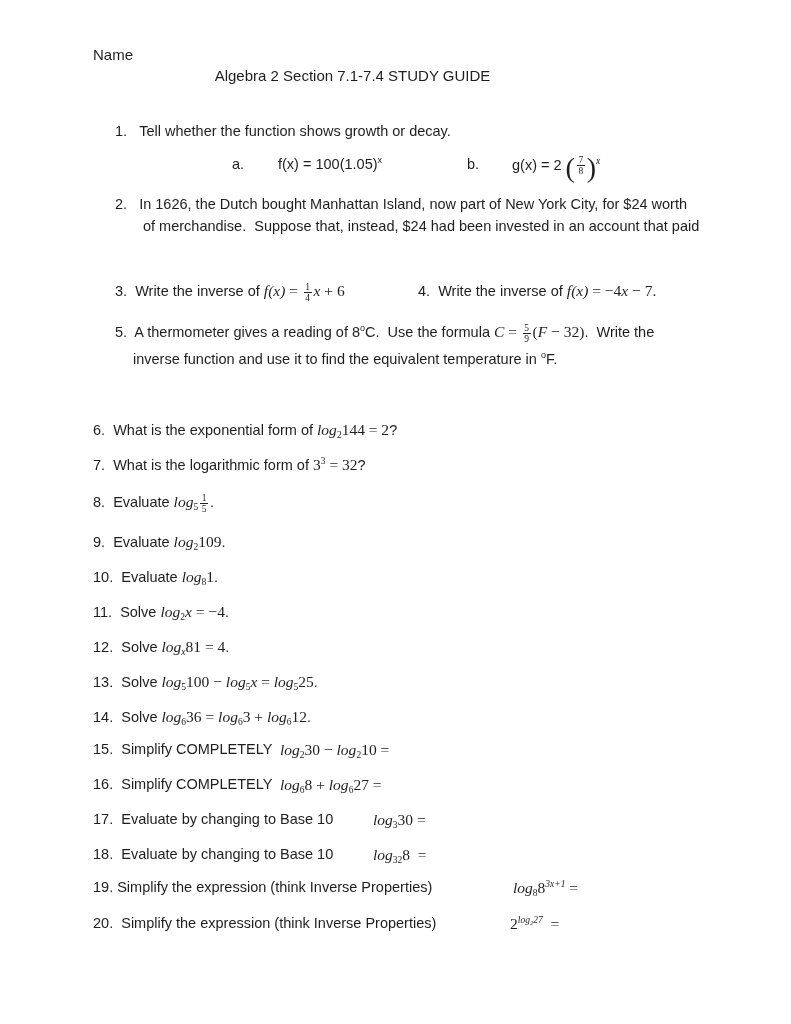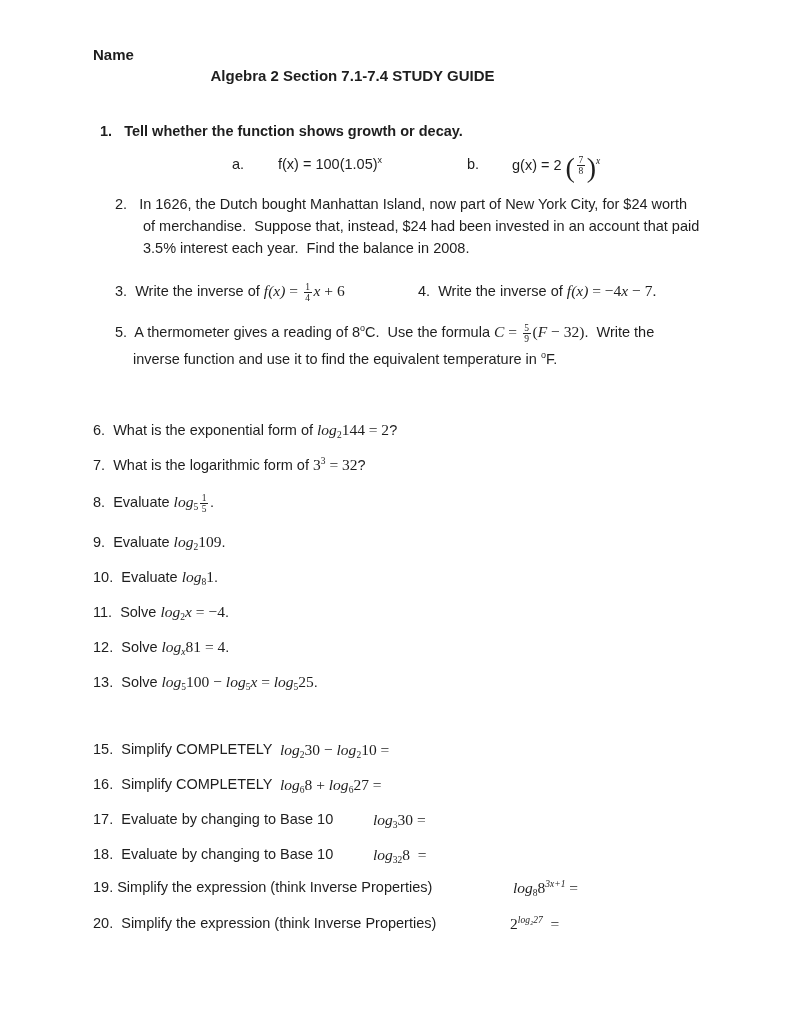--- a/index.html
+++ b/index.html
@@ -11,21 +11,21 @@
     color:#1e1e1e;
     font-family:"Liberation Sans","DejaVu Sans",sans-serif;
     font-size:14.5px;
     overflow:hidden;
   }
   .line{
     position:absolute;
     white-space:nowrap;
     line-height:19px;
   }
-  .bold{font-weight:bold;font-size:15px;}
+  .bold{font-weight:normal;font-size:15px;}
   .title-line{left:0;width:705px;text-align:center;}
   
   .sg-txt{font-family:"Liberation Sans","DejaVu Sans",sans-serif;}
   .sg-m,.sg-mn{font-family:"Liberation Serif","DejaVu Serif",serif;font-size:15.5px;}
   .sg-m{font-style:italic;}
   sub.sg-sub{font-family:"Liberation Serif","DejaVu Serif",serif;font-size:9.5px;vertical-align:-3px;line-height:0;}
   sub.sg-sub.sg-it{font-style:italic;}
   sup.sg-sup{font-family:"Liberation Serif","DejaVu Serif",serif;font-size:9.5px;vertical-align:super;line-height:0;}
   sup.sg-sup.sg-it{font-style:italic;}
   sup.sg-tsup{font-family:"Liberation Sans","DejaVu Sans",sans-serif;font-size:9px;vertical-align:super;line-height:0;}
@@ -50,47 +50,47 @@
   .tail{position:absolute;top:0;}
 </style>
 </head>
 <body>
 
 <div class="page">
 
   <div class="line bold" style="left:93px;top:45px;">Name</div>
   <div class="line bold title-line" style="top:66px;">Algebra 2 Section 7.1-7.4 STUDY GUIDE</div>
 
-  <div class="line" style="left:100px;top:122px;font-weight:bold;"><span class="sg-txt">1.&nbsp;&nbsp;&nbsp;Tell whether the function shows growth or decay.</span></div>
+  <div class="line" style="left:115px;top:122px;"><span class="sg-txt">1.&nbsp;&nbsp;&nbsp;Tell whether the function shows growth or decay.</span></div>
 
   <div class="line" style="left:232px;top:155px;"><span class="sg-txt">a.</span></div>
   <div class="line" style="left:278px;top:155px;"><span class="sg-txt">f(x) = 100(1.05)</span><sup class="sg-tsup">x</sup></div>
   <div class="line" style="left:467px;top:155px;"><span class="sg-txt">b.</span></div>
   <div class="line" style="left:512px;top:155px;"><span class="sg-txt">g(x) = 2 </span><span class="sg-bigp">(</span><span class="sg-frac"><span class="fn">7</span><span class="fd">8</span></span><span class="sg-bigp">)</span><sup class="sg-sup sg-it">x</sup></div>
 
   <div class="line" style="left:115px;top:195px;"><span class="sg-txt">2.&nbsp;&nbsp;&nbsp;In 1626, the Dutch bought Manhattan Island, now part of New York City, for $24 worth</span></div>
   <div class="line" style="left:143px;top:217px;"><span class="sg-txt">of merchandise.&nbsp; Suppose that, instead, $24 had been invested in an account that paid</span></div>
-  <div class="line" style="left:143px;top:239px;"><span class="sg-txt">3.5% interest each year.&nbsp; Find the balance in 2008.</span></div>
 
   <div class="line" style="left:115px;top:281px;">
     <span><span class="sg-txt">3.&nbsp; Write the inverse of </span><span class="sg-m">f(x)</span><span class="sg-mn"> = </span><span class="sg-frac"><span class="fn">1</span><span class="fd">4</span></span><span class="sg-m">x</span><span class="sg-mn"> + 6</span></span>
     <span class="tail" style="left:303px;"><span class="sg-txt">4.&nbsp; Write the inverse of </span><span class="sg-m">f(x)</span><span class="sg-mn"> = −4</span><span class="sg-m">x</span><span class="sg-mn"> − 7.</span></span>
   </div>
 
   <div class="line" style="left:115px;top:322px;"><span class="sg-txt">5.&nbsp; A thermometer gives a reading of 8</span><sup class="sg-tsup">o</sup><span class="sg-txt">C.&nbsp; Use the formula </span><span class="sg-m">C</span><span class="sg-mn"> = </span><span class="sg-frac"><span class="fn">5</span><span class="fd">9</span></span><span class="sg-mn">(</span><span class="sg-m">F</span><span class="sg-mn"> − 32)</span><span class="sg-txt">.&nbsp; Write the</span></div>
   <div class="line" style="left:133px;top:350px;"><span class="sg-txt">inverse function and use it to find the equivalent temperature in </span><sup class="sg-tsup">o</sup><span class="sg-txt">F.</span></div>
 
   <div class="line" style="left:93px;top:420px;"><span class="sg-txt">6.&nbsp; What is the exponential form of </span><span class="sg-m">log</span><sub class="sg-sub">2</sub><span class="sg-mn">144 = 2</span><span class="sg-txt">?</span></div>
   <div class="line" style="left:93px;top:455px;"><span class="sg-txt">7.&nbsp; What is the logarithmic form of </span><span class="sg-mn">3</span><sup class="sg-sup">3</sup><span class="sg-mn"> = 32</span><span class="sg-txt">?</span></div>
   <div class="line" style="left:93px;top:492px;"><span class="sg-txt">8.&nbsp; Evaluate </span><span class="sg-m">log</span><sub class="sg-sub">5</sub><span class="sg-frac"><span class="fn">1</span><span class="fd">5</span></span><span class="sg-txt">.</span></div>
   <div class="line" style="left:93px;top:532px;"><span class="sg-txt">9.&nbsp; Evaluate </span><span class="sg-m">log</span><sub class="sg-sub">2</sub><span class="sg-mn">109</span><span class="sg-txt">.</span></div>
   <div class="line" style="left:93px;top:567px;"><span class="sg-txt">10.&nbsp; Evaluate </span><span class="sg-m">log</span><sub class="sg-sub">8</sub><span class="sg-mn">1</span><span class="sg-txt">.</span></div>
   <div class="line" style="left:93px;top:602px;"><span class="sg-txt">11.&nbsp; Solve </span><span class="sg-m">log</span><sub class="sg-sub">2</sub><span class="sg-m">x</span><span class="sg-mn"> = −4</span><span class="sg-txt">.</span></div>
   <div class="line" style="left:93px;top:637px;"><span class="sg-txt">12.&nbsp; Solve </span><span class="sg-m">log</span><sub class="sg-sub sg-it">x</sub><span class="sg-mn">81 = 4</span><span class="sg-txt">.</span></div>
   <div class="line" style="left:93px;top:672px;"><span class="sg-txt">13.&nbsp; Solve </span><span class="sg-m">log</span><sub class="sg-sub">5</sub><span class="sg-mn">100 − </span><span class="sg-m">log</span><sub class="sg-sub">5</sub><span class="sg-m">x</span><span class="sg-mn"> = </span><span class="sg-m">log</span><sub class="sg-sub">5</sub><span class="sg-mn">25</span><span class="sg-txt">.</span></div>
+  <div class="line" style="left:93px;top:707px;"><span class="sg-txt">14.&nbsp; Solve </span><span class="sg-m">log</span><sub class="sg-sub">6</sub><span class="sg-mn">36 = </span><span class="sg-m">log</span><sub class="sg-sub">6</sub><span class="sg-mn">3 + </span><span class="sg-m">log</span><sub class="sg-sub">6</sub><span class="sg-mn">12</span><span class="sg-txt">.</span></div>
 
   <div class="line" style="left:93px;top:740px;">
     <span><span class="sg-txt">15.&nbsp; Simplify COMPLETELY</span></span>
     <span class="tail" style="left:187px;"><span class="sg-m">log</span><sub class="sg-sub">2</sub><span class="sg-mn">30 − </span><span class="sg-m">log</span><sub class="sg-sub">2</sub><span class="sg-mn">10 =</span></span>
   </div>
   <div class="line" style="left:93px;top:775px;">
     <span><span class="sg-txt">16.&nbsp; Simplify COMPLETELY</span></span>
     <span class="tail" style="left:187px;"><span class="sg-m">log</span><sub class="sg-sub">6</sub><span class="sg-mn">8 + </span><span class="sg-m">log</span><sub class="sg-sub">6</sub><span class="sg-mn">27 =</span></span>
   </div>
   <div class="line" style="left:93px;top:810px;">

